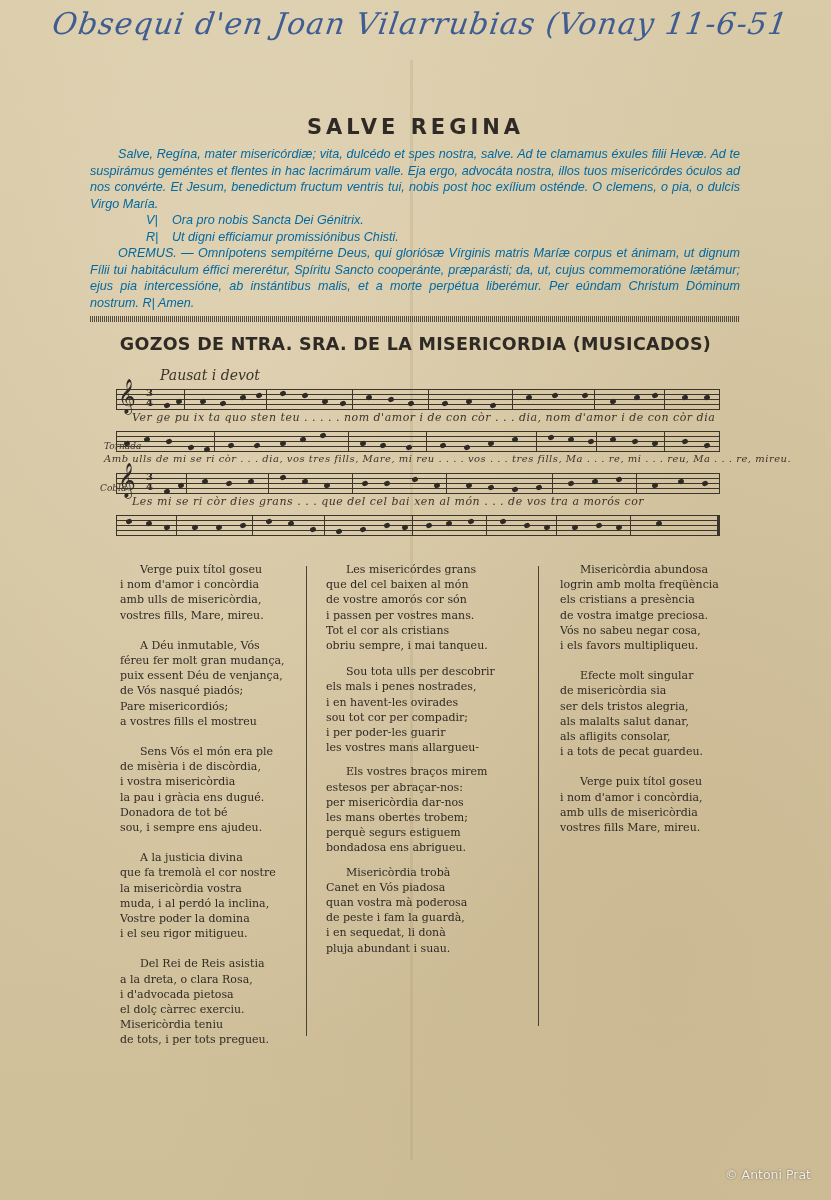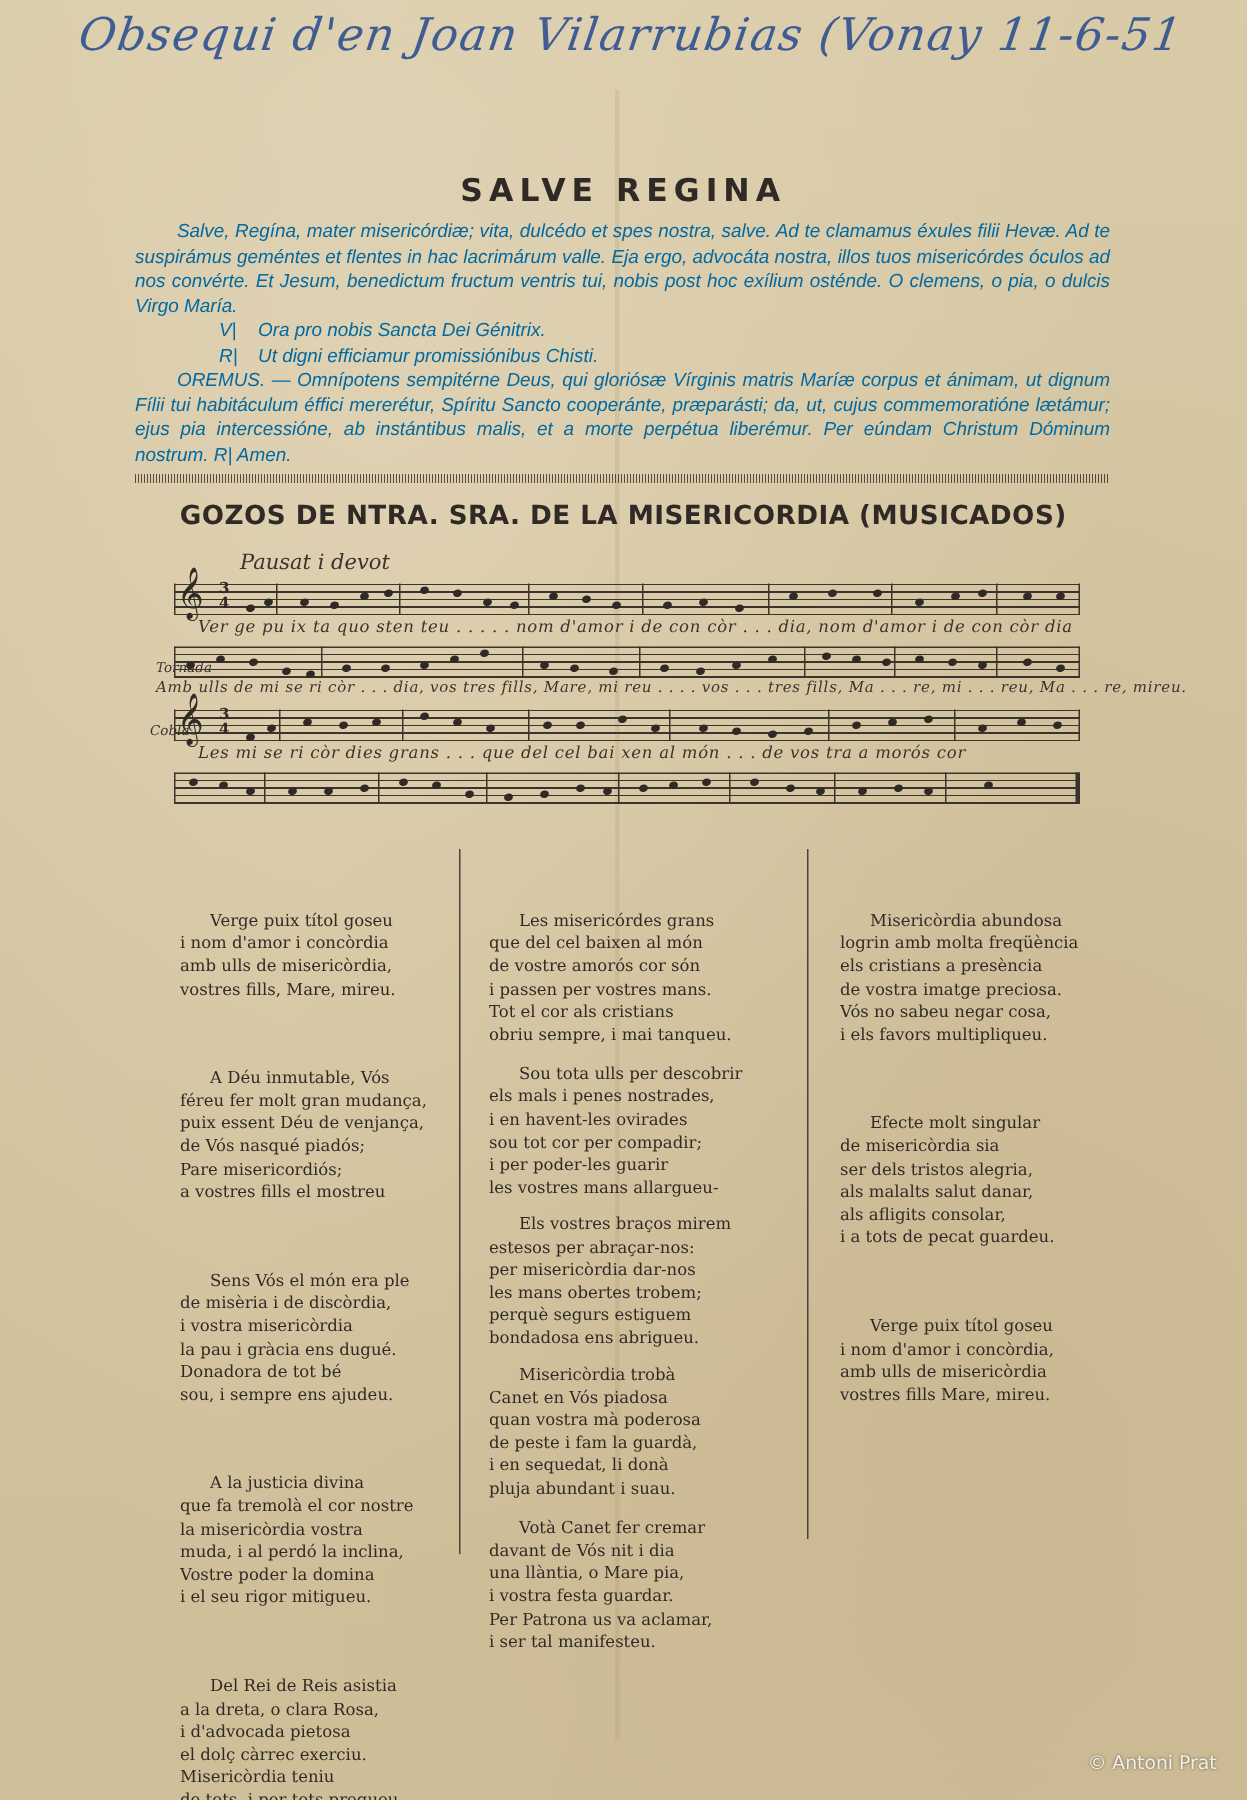--- a/index.html
+++ b/index.html
@@ -61,21 +61,21 @@
     font-style: italic; font-size: 11px; color: #3a342c; white-space: nowrap; letter-spacing: 0.5px;
   }
   .tempo { position: absolute; left: 60px; top: 2px; font-style: italic; font-size: 14px; color: #3a342c; }
   .section-label { position: absolute; font-style: italic; font-size: 9px; color: #3a342c; margin-top: 20px; }
   .verses { position: absolute; top: 562px; left: 100px; width: 640px; height: 470px; }
   .col-rule { position: absolute; top: 4px; width: 1px; height: 470px; background: #4a4238; }
   .col {
     position: absolute; top: 0; font-family: "DejaVu Serif", serif;
     font-size: 11px; line-height: 15.2px; color: #2f2a25; white-space: nowrap;
   }
-  .stanza { margin-bottom: 15px; margin-top: 44px; }
+  .stanza { margin-bottom: 15px; }
   .stanza div:first-child { text-indent: 20px; }
   .copyright {
     position: absolute; right: 20px; bottom: 18px;
     font-family: "DejaVu Sans", sans-serif; font-size: 12.5px; color: #f4efe6;
     text-shadow: 0 0 2px rgba(0,0,0,0.55);
   }
 </style>
 </head>
 <body>
 
@@ -328,28 +328,20 @@
         <div>bondadosa ens abrigueu.</div>
       </div>
     <div class="stanza" style="margin-top:-6px;">
         <div>Misericòrdia trobà</div>
         <div>Canet en Vós piadosa</div>
         <div>quan vostra mà poderosa</div>
         <div>de peste i fam la guardà,</div>
         <div>i en sequedat, li donà</div>
         <div>pluja abundant i suau.</div>
       </div>
-    <div class="stanza" style="margin-top:-4px;">
-        <div>Votà Canet fer cremar</div>
-        <div>davant de Vós nit i dia</div>
-        <div>una llàntia, o Mare pia,</div>
-        <div>i vostra festa guardar.</div>
-        <div>Per Patrona us va aclamar,</div>
-        <div>i ser tal manifesteu.</div>
-      </div>
   </div>
 
   <div class="col" style="left:460px;">
     <div class="stanza">
         <div>Misericòrdia abundosa</div>
         <div>logrin amb molta freqüència</div>
         <div>els cristians a presència</div>
         <div>de vostra imatge preciosa.</div>
         <div>Vós no sabeu negar cosa,</div>
         <div>i els favors multipliqueu.</div>

